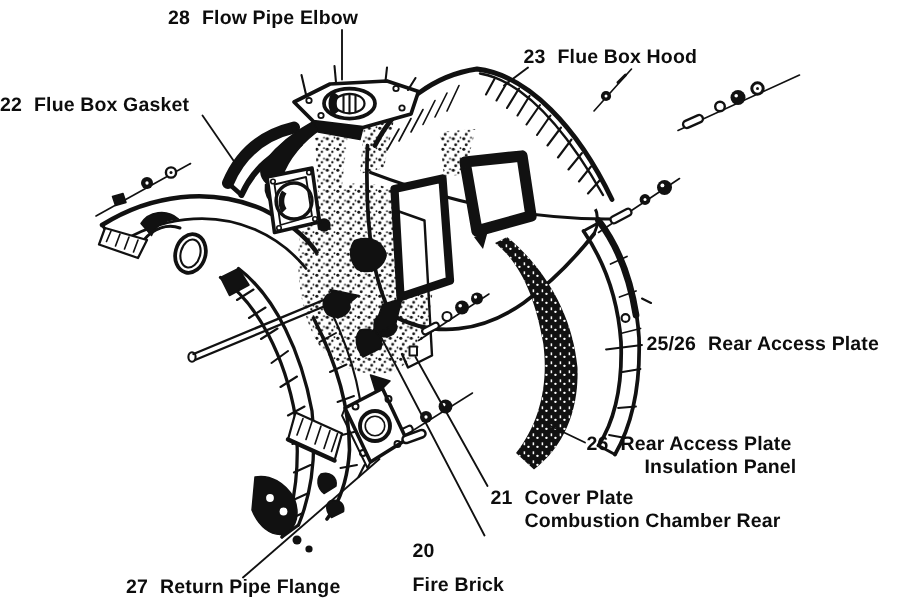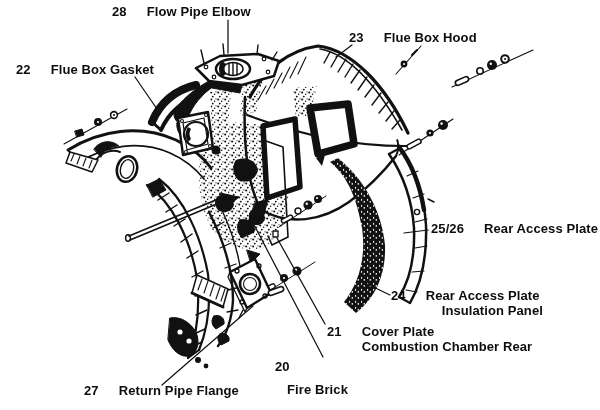--- a/index.html
+++ b/index.html
@@ -1,21 +1,21 @@
 <!DOCTYPE html>
 <html><head>
 <meta charset="utf-8">
 <style>
   html,body{margin:0;padding:0;background:#ffffff;}
   .stage{position:relative;width:600px;height:410px;background:#fff;overflow:hidden;
          font-family:"Liberation Sans", sans-serif;}
   .art{position:absolute;left:0;top:0;}
   .callout{position:absolute;display:flex;gap:8px;white-space:nowrap;
            font-size:13px;font-weight:bold;color:#0d0d0d;letter-spacing:0.1px;}
-  .callout .nm{display:flex;flex-direction:column;line-height:15px;margin-left:12px;}
+  .callout .nm{display:flex;flex-direction:column;line-height:15px;}
   .callout .num{line-height:15px;}
   .ind{padding-left:16px;}
 </style>
 </head>
 <body>
 
 <div class="stage">
 
 <svg class="art" width="600" height="410" viewBox="0 0 600 410" fill="none" stroke-linecap="round" stroke-linejoin="round">
   <defs>
@@ -261,36 +261,36 @@
       </span>
 </div>
 
 <div class="callout" style="left:349px;top:30px;">
   <span class="num">23</span>
   <span class="nm">
         <span>Flue Box Hood</span>
       </span>
 </div>
 
-<div class="callout" style="left:16px;top:62px;text-align:right;">
+<div class="callout" style="left:0;top:62px;text-align:right;">
   <span class="num">22</span>
   <span class="nm">
         <span>Flue Box Gasket</span>
       </span>
 </div>
 
 <div class="callout" style="left:431px;top:221px;">
   <span class="num">25/26</span>
   <span class="nm">
         <span>Rear Access Plate</span>
       </span>
 </div>
 
 <div class="callout" style="left:391px;top:288px;">
-  <span class="num">24</span>
+  <span class="num">26</span>
   <span class="nm">
     <span>Rear Access Plate</span>
     <span class="ind">Insulation Panel</span>
   </span>
 </div>
 
 <div class="callout" style="left:327px;top:324px;">
   <span class="num">21</span>
   <span class="nm">
     <span>Cover Plate</span>

